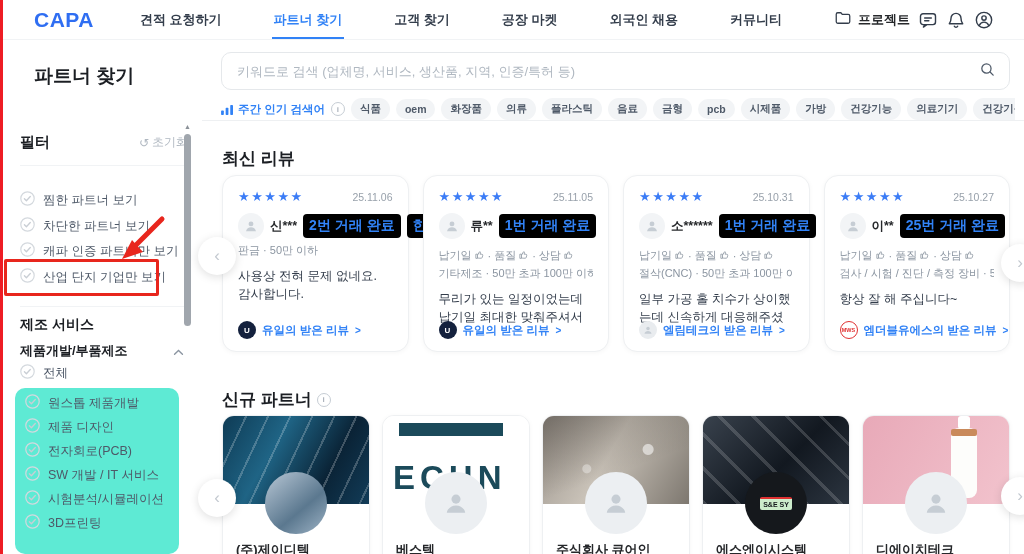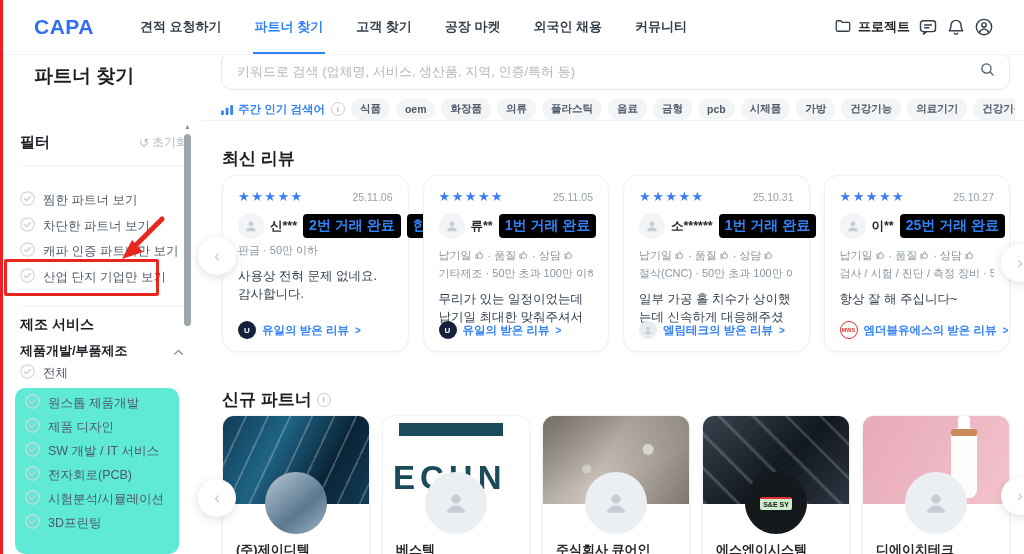--- a/index.html
+++ b/index.html
@@ -5,24 +5,24 @@
   html,body{margin:0;padding:0;}
   body{
     width:1024px;height:554px;position:relative;overflow:hidden;background:#fff;
     font-family:"Liberation Sans","DejaVu Sans",sans-serif;color:#26282b;
   }
   
   .ann-line{position:absolute;left:0;top:0;width:3px;height:554px;background:#ee1c24;z-index:60;}
   .ann-box{position:absolute;left:4px;top:259px;width:149px;height:31px;border:3px solid #e8261d;border-radius:2px;z-index:55;}
   .ann-arrow{position:absolute;left:110px;top:214px;z-index:55;}
   
-  .topbar{position:absolute;left:0;top:0;right:0;height:55px;border-bottom:1px solid #f1f3f5;
+  .topbar{position:absolute;left:0;top:0;right:0;height:40px;border-bottom:1px solid #f1f3f5;
     display:flex;align-items:center;padding:0 30px 0 34px;box-sizing:border-box;background:#fff;z-index:5;}
   .logo{font-size:21px;font-weight:800;color:#2f6ef2;letter-spacing:.5px;cursor:pointer;}
-  .mainnav{display:flex;gap:33px;margin-left:46px;height:100%;align-items:stretch;}
+  .mainnav{display:flex;gap:52px;margin-left:46px;height:100%;align-items:stretch;}
   .nav-item{font-size:13px;font-weight:600;color:#333d4b;display:flex;align-items:center;position:relative;cursor:pointer;}
   .nav-item.active{color:#3182f6;}
   .nav-item.active::after{content:"";position:absolute;left:-2px;right:-2px;bottom:0;height:2px;background:#3182f6;}
   .top-right{margin-left:auto;display:flex;align-items:center;gap:8px;}
   .project-btn{display:flex;align-items:center;gap:6px;font-size:13px;font-weight:600;color:#26282b;cursor:pointer;}
   .icon-btn{display:flex;align-items:center;cursor:pointer;}
   
   .subheader{position:absolute;top:41px;left:0;right:0;height:79px;border-bottom:1px solid #eef0f2;background:#fff;}
   .page-title{position:absolute;left:34px;top:22px;font-size:19px;font-weight:700;color:#1b1e23;}
   .searchbox{position:absolute;left:221px;top:11px;width:789px;height:38px;border:1px solid #e5e8eb;border-radius:10px;
@@ -261,28 +261,28 @@
             <circle cx="7.5" cy="7.5" r="6.7" fill="none" stroke="#d4d9de" stroke-width="1.2"></circle>
             <path d="M4.4 7.7l2 2 3.9-4.2" fill="none" stroke="#c9ced4" stroke-width="1.3" stroke-linecap="round" stroke-linejoin="round"></path>
           </svg></span>
         <span>제품 디자인</span>
       </div>
       <div class="srow">
         <span><svg width="15" height="15" viewBox="0 0 15 15">
             <circle cx="7.5" cy="7.5" r="6.7" fill="none" stroke="#d4d9de" stroke-width="1.2"></circle>
             <path d="M4.4 7.7l2 2 3.9-4.2" fill="none" stroke="#c9ced4" stroke-width="1.3" stroke-linecap="round" stroke-linejoin="round"></path>
           </svg></span>
+        <span>전자회로(PCB)</span>
+      </div>
+      <div class="srow">
+        <span><svg width="15" height="15" viewBox="0 0 15 15">
+            <circle cx="7.5" cy="7.5" r="6.7" fill="none" stroke="#d4d9de" stroke-width="1.2"></circle>
+            <path d="M4.4 7.7l2 2 3.9-4.2" fill="none" stroke="#c9ced4" stroke-width="1.3" stroke-linecap="round" stroke-linejoin="round"></path>
+          </svg></span>
         <span>SW 개발 / IT 서비스</span>
-      </div>
-      <div class="srow">
-        <span><svg width="15" height="15" viewBox="0 0 15 15">
-            <circle cx="7.5" cy="7.5" r="6.7" fill="none" stroke="#d4d9de" stroke-width="1.2"></circle>
-            <path d="M4.4 7.7l2 2 3.9-4.2" fill="none" stroke="#c9ced4" stroke-width="1.3" stroke-linecap="round" stroke-linejoin="round"></path>
-          </svg></span>
-        <span>전자회로(PCB)</span>
       </div>
       <div class="srow">
         <span><svg width="15" height="15" viewBox="0 0 15 15">
             <circle cx="7.5" cy="7.5" r="6.7" fill="none" stroke="#d4d9de" stroke-width="1.2"></circle>
             <path d="M4.4 7.7l2 2 3.9-4.2" fill="none" stroke="#c9ced4" stroke-width="1.3" stroke-linecap="round" stroke-linejoin="round"></path>
           </svg></span>
         <span>시험분석/시뮬레이션</span>
       </div>
       <div class="srow">
         <span><svg width="15" height="15" viewBox="0 0 15 15">

